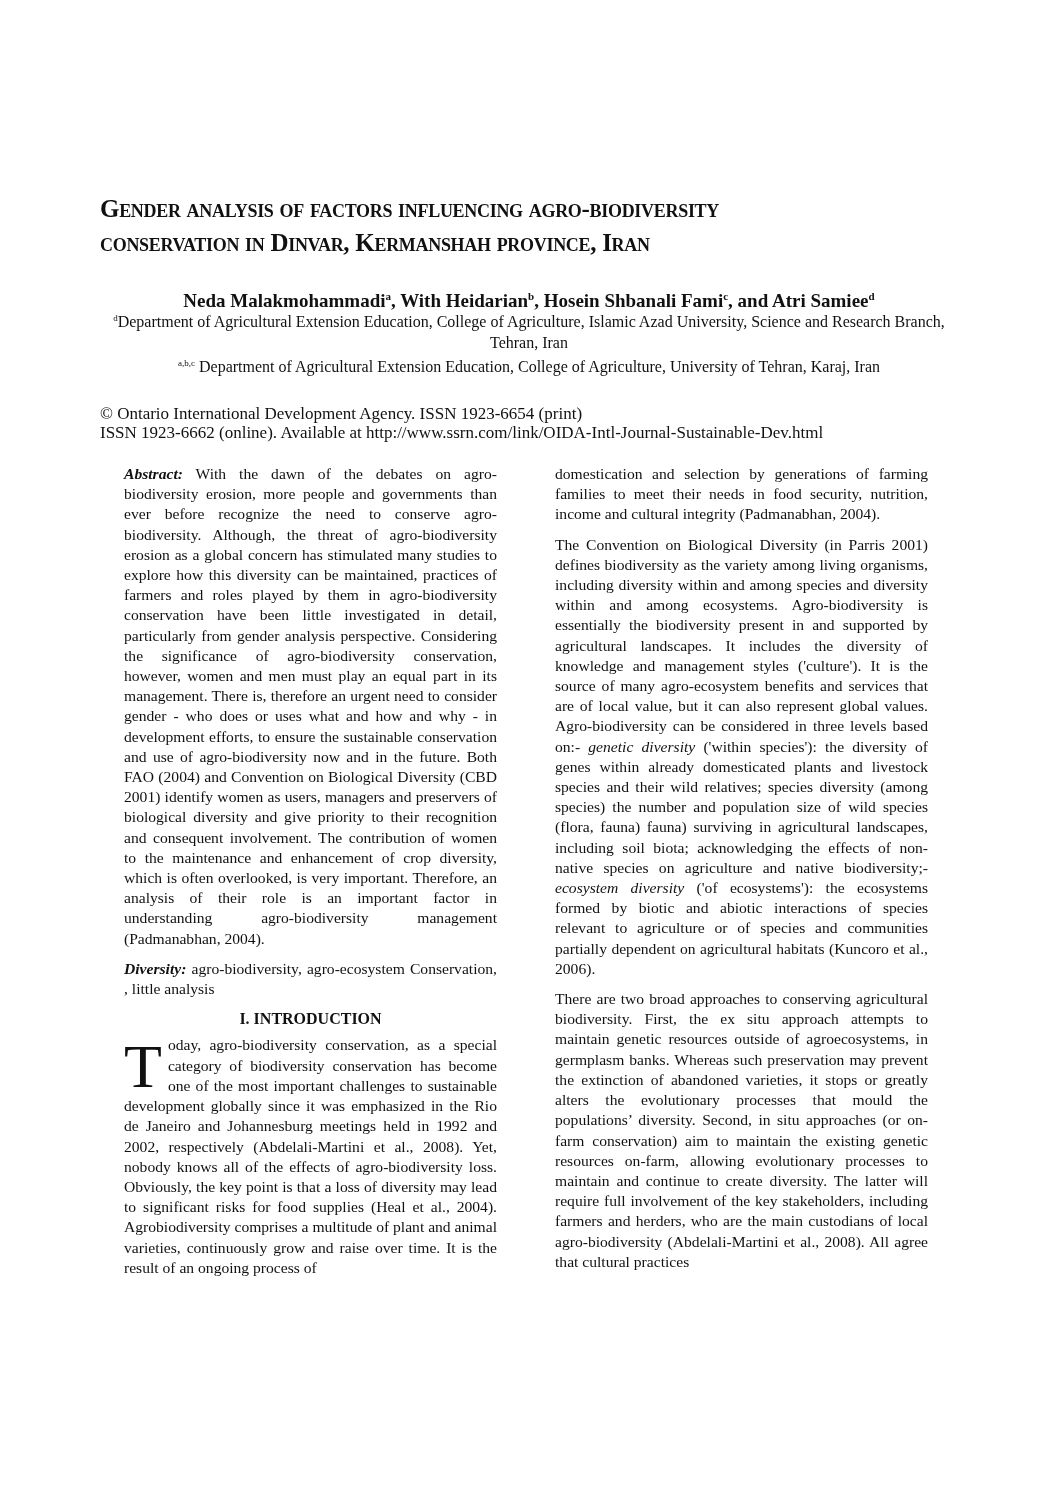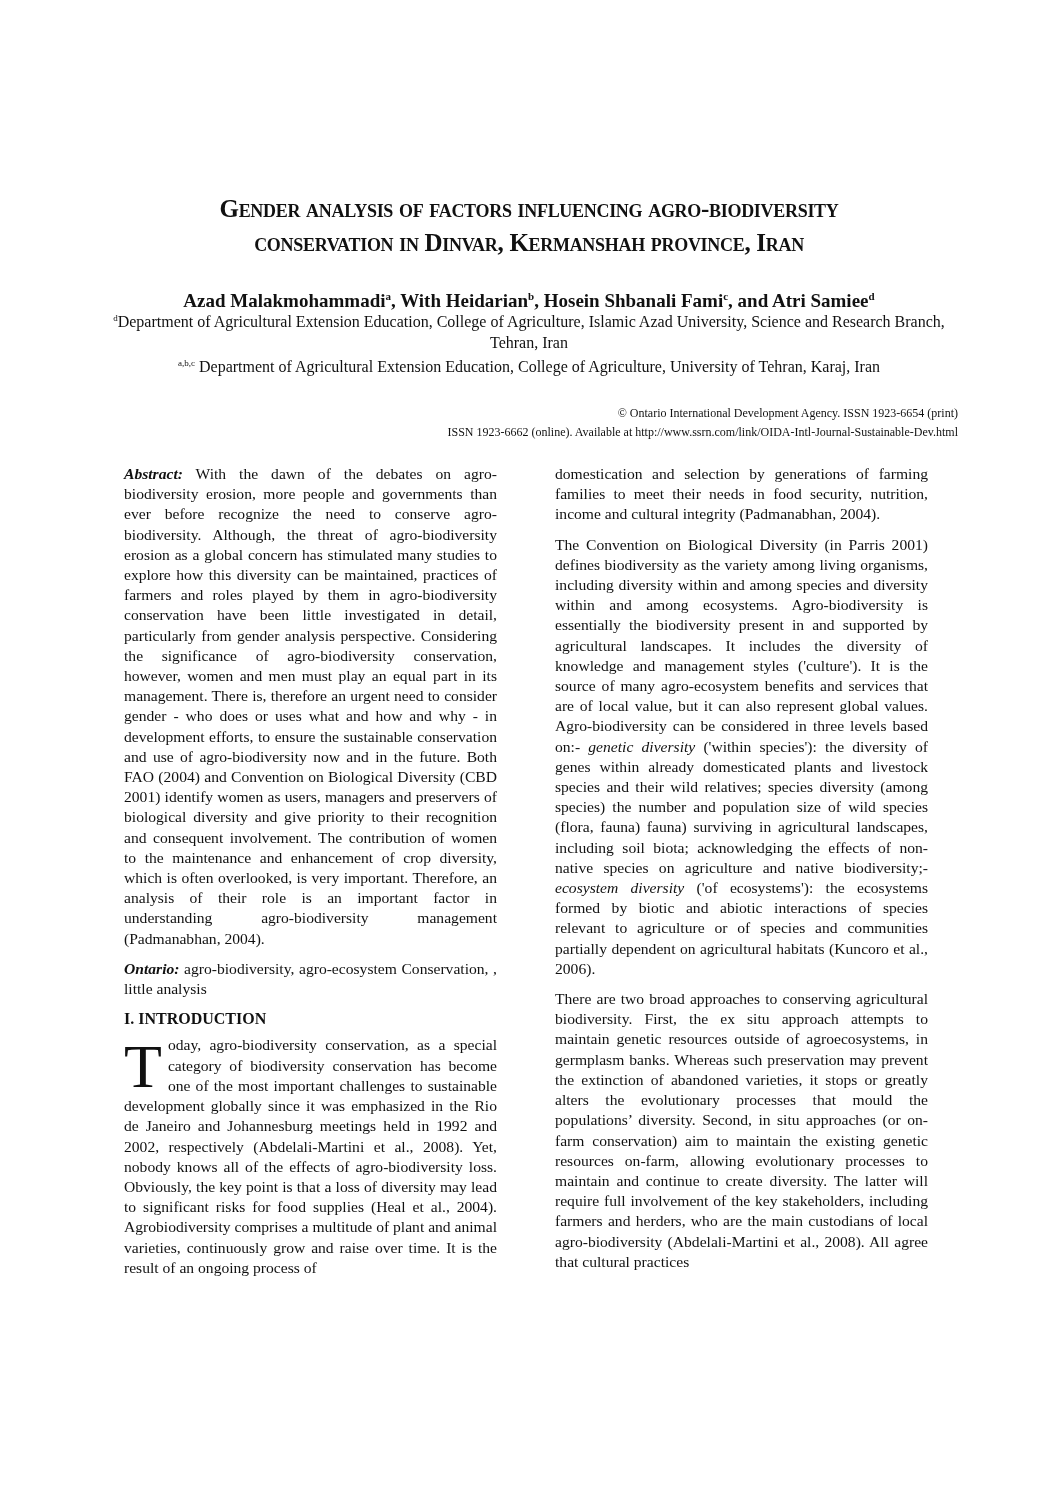--- a/index.html
+++ b/index.html
@@ -1,59 +1,59 @@
 <!DOCTYPE html>
 <html><head>
 <meta charset="utf-8">
 <style>
   html, body { margin:0; padding:0; background:#ffffff; }
   body { width:1058px; height:1497px; position:relative; overflow:hidden; color:#111; font-family:"Liberation Serif","DejaVu Serif",serif; }
-  .title { position:absolute; left:100px; top:192px; width:858px; text-align:center; font-weight:bold; font-size:25px; line-height:34px; font-variant:small-caps; letter-spacing:-0.3px; }
+  .title { position:absolute; left:100px; top:192px; width:858px; text-align:left; font-weight:bold; font-size:25px; line-height:34px; font-variant:small-caps; letter-spacing:-0.3px; }
   .authors { position:absolute; left:100px; top:284px; width:858px; text-align:center; font-weight:bold; font-size:19px; line-height:24px; }
   .authors sup { font-size:11px; }
   .affil { position:absolute; left:100px; top:308px; width:858px; text-align:center; font-size:16px; line-height:21px; }
   .affil sup { font-size:9px; }
-  .copyright { position:absolute; left:100px; top:404px; width:858px; text-align:right; font-size:12px; line-height:19px; }
+  .copyright { position:absolute; left:100px; top:404px; width:858px; text-align:left; font-size:17px; line-height:19px; }
   .col { position:absolute; top:464px; width:373px; font-size:15.6px; line-height:20.2px; text-align:justify; }
   .col.left { left:124px; }
   .col.right { left:555px; }
   .col p { margin:0 0 10px 0; }
   .lbl { font-weight:bold; font-style:italic; }
-  .section-head { font-weight:bold; font-size:16px; margin:10px 0 6px 0; }
+  .section-head { text-align:center; font-weight:bold; font-size:16px; margin:10px 0 6px 0; }
   .dropcap { float:left; font-size:62px; line-height:50px; margin:6px 6px 0 0; font-weight:normal; }
   em { font-style:italic; }
 </style>
 </head>
 <body>
 
 <div class="title">
   <div>Gender analysis of factors influencing agro-biodiversity</div>
   <div>conservation in Dinvar, Kermanshah province, Iran</div>
 </div>
 
 <div class="authors">
-  <span>Azad Malakmohammadi</span><sup>a</sup><span>, </span>
+  <span>Neda Malakmohammadi</span><sup>a</sup><span>, </span>
   <span>With Heidarian</span><sup>b</sup><span>, </span>
   <span>Hosein Shbanali Fami</span><sup>c</sup><span>, and </span>
   <span>Atri Samiee</span><sup>d</sup>
 </div>
 
 <div class="affil">
   <div><sup>d</sup><span>Department of Agricultural Extension Education, College of Agriculture, Islamic Azad University, Science and Research Branch, Tehran, Iran</span></div>
   <div><sup>a,b,c</sup><span> Department of Agricultural Extension Education, College of Agriculture, University of Tehran, Karaj, Iran</span></div>
 </div>
 
 <div class="copyright">
   <div>© Ontario International Development Agency. ISSN 1923-6654 (print)</div>
   <div>ISSN 1923-6662 (online). Available at http://www.ssrn.com/link/OIDA-Intl-Journal-Sustainable-Dev.html</div>
 </div>
 
 <div class="col left">
   <p><span class="lbl">Abstract:</span><span> With the dawn of the debates on agro-biodiversity erosion, more people and governments than ever before recognize the need to conserve agro-biodiversity. Although, the threat of agro-biodiversity erosion as a global concern has stimulated many studies to explore how this diversity can be maintained, practices of farmers and roles played by them in agro-biodiversity conservation have been little investigated in detail, particularly from gender analysis perspective. Considering the significance of agro-biodiversity conservation, however, women and men must play an equal part in its management. There is, therefore an urgent need to consider gender - who does or uses what and how and why - in development efforts, to ensure the sustainable conservation and use of agro-biodiversity now and in the future. Both FAO (2004) and Convention on Biological Diversity (CBD 2001) identify women as users, managers and preservers of biological diversity and give priority to their recognition and consequent involvement.  The contribution of women to the maintenance and enhancement of crop diversity, which is often overlooked, is very important. Therefore, an analysis of their role is an important factor in understanding agro-biodiversity management (Padmanabhan, 2004).</span></p>
-  <p><span class="lbl">Ontario:</span><span> agro-biodiversity, agro-ecosystem Conservation, , little analysis</span></p>
+  <p><span class="lbl">Diversity:</span><span> agro-biodiversity, agro-ecosystem Conservation, , little analysis</span></p>
   <div class="section-head">I.  INTRODUCTION</div>
   <p><span class="dropcap">T</span><span>oday, agro-biodiversity conservation, as a special category of biodiversity conservation has become one of the most important challenges to sustainable development globally since it was emphasized in the Rio de Janeiro and Johannesburg meetings held in 1992 and 2002, respectively (Abdelali-Martini et al., 2008). Yet, nobody knows all of the effects of agro-biodiversity loss. Obviously, the key point is that a loss of diversity may lead to significant risks for food supplies (Heal et al., 2004). Agrobiodiversity comprises a multitude of plant and animal varieties, continuously grow and raise over time. It is the result of an ongoing process of</span></p>
 </div>
 
 <div class="col right">
   <p>domestication and selection by generations of farming families to meet their needs in food security, nutrition, income and cultural integrity (Padmanabhan, 2004).</p>
   <p><span>The Convention on Biological Diversity (in Parris 2001) defines biodiversity as the variety among living organisms, including diversity within and among species and diversity within and among ecosystems. Agro-biodiversity is essentially the biodiversity present in and supported by agricultural landscapes. It includes the diversity of knowledge and management styles ('culture'). It is the source of many agro-ecosystem benefits and services that are of local value, but it can also represent global values. Agro-biodiversity can be considered in three levels based on:- </span><em>genetic diversity</em><span> ('within species'): the diversity of genes within already domesticated plants and livestock species and their wild relatives; species diversity (among species) the number and population size of wild species (flora, fauna) fauna) surviving in agricultural landscapes, including soil biota; acknowledging the effects of non-native species on agriculture and native biodiversity;- </span><em>ecosystem diversity</em><span> ('of ecosystems'): the ecosystems formed by biotic and abiotic interactions of species relevant to agriculture or of species and communities partially dependent on agricultural habitats (Kuncoro et al., 2006).</span></p>
   <p>There are two broad approaches to conserving agricultural biodiversity. First, the ex situ approach attempts to maintain genetic resources outside of agroecosystems, in germplasm banks. Whereas such preservation may prevent the extinction of abandoned varieties, it stops or greatly alters the evolutionary processes that mould the populations’ diversity. Second, in situ approaches (or on-farm conservation) aim to maintain the existing genetic resources on-farm, allowing evolutionary processes to maintain and continue to create diversity. The latter will require full involvement of the key stakeholders, including farmers and herders, who are the main custodians of local agro-biodiversity (Abdelali-Martini et al., 2008). All agree that cultural practices</p>
 </div>
 

